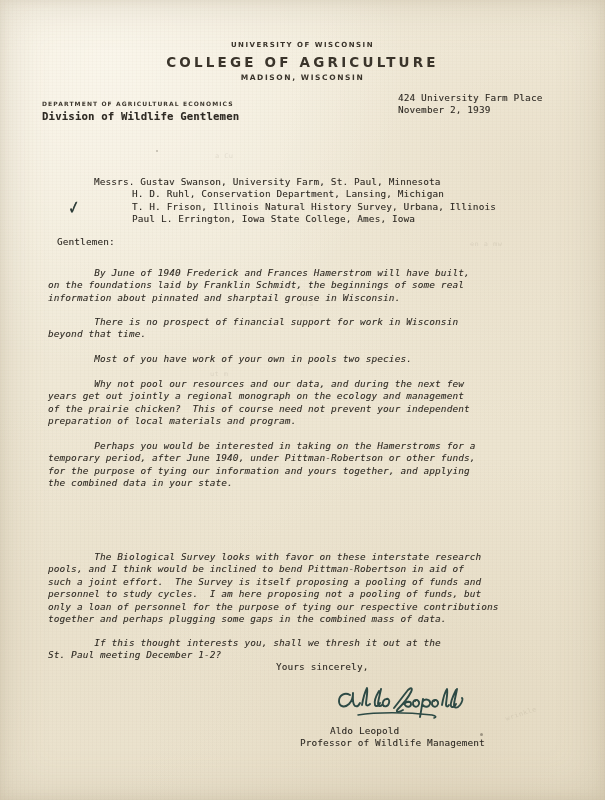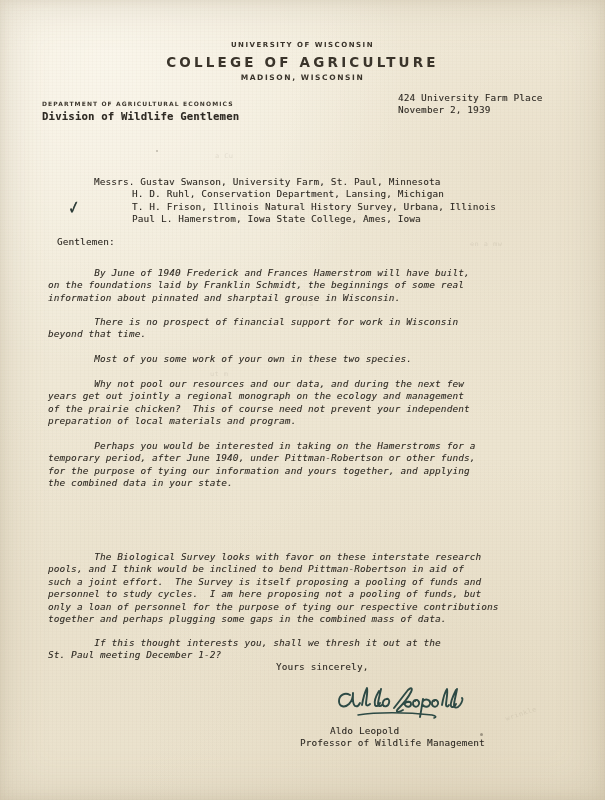--- a/index.html
+++ b/index.html
@@ -205,31 +205,31 @@
     <div id="lh-university" class="lh">UNIVERSITY OF WISCONSIN</div>
     <div id="lh-college" class="lh">COLLEGE OF AGRICULTURE</div>
     <div id="lh-city" class="lh">MADISON, WISCONSIN</div>
 
     <div id="dept-line">DEPARTMENT OF AGRICULTURAL ECONOMICS</div>
     <div id="division-line" class="tw">Division of Wildlife Gentlemen</div>
 
     <div id="addr-block" class="tw"><span>424 University Farm Place</span>
 <span>November 2, 1939</span></div>
 
-    <div id="recipients" class="tw"><span class="rline">Messrs. Gustav Swanson, University Farm, St. Paul, Minnesota</span><span class="rline indent">H. D. Ruhl, Conservation Department, Lansing, Michigan</span><span class="rline indent">T. H. Frison, Illinois Natural History Survey, Urbana, Illinois</span><span class="rline indent">Paul L. Hamerstrom, Iowa State College, Ames, Iowa</span></div>
+    <div id="recipients" class="tw"><span class="rline">Messrs. Gustav Swanson, University Farm, St. Paul, Minnesota</span><span class="rline indent">H. D. Ruhl, Conservation Department, Lansing, Michigan</span><span class="rline indent">T. H. Frison, Illinois Natural History Survey, Urbana, Illinois</span><span class="rline indent">Paul L. Errington, Iowa State College, Ames, Iowa</span></div>
     <div id="checkmark">✓</div>
 
     <div id="salutation" class="tw">Gentlemen:</div>
 
     <div class="tw para" style="top:267px;">        By June of 1940 Frederick and Frances Hamerstrom will have built,
 on the foundations laid by Franklin Schmidt, the beginnings of some real
 information about pinnated and sharptail grouse in Wisconsin.</div>
     <div class="tw para" style="top:316px;">        There is no prospect of financial support for work in Wisconsin
 beyond that time.</div>
-    <div class="tw para" style="top:353px;">        Most of you some work of your own in these two species.</div>
+    <div class="tw para" style="top:353px;">        Most of you have work of your own in pools two species.</div>
     <div class="tw para" style="top:378px;">        Why not pool our resources and our data, and during the next few
 years get out jointly a regional monograph on the ecology and management
 of the prairie chicken?  This of course need not prevent your independent
 preparation of local materials and program.</div>
     <div class="tw para" style="top:440px;">        Perhaps you would be interested in taking on the Hamerstroms for a
 temporary period, after June 1940, under Pittman-Robertson or other funds,
 for the purpose of tying our information and yours together, and applying
 the combined data in your state.</div>
     <div class="tw para" style="top:551px;">        The Biological Survey looks with favor on these interstate research
 pools, and I think would be inclined to bend Pittman-Robertson in aid of

